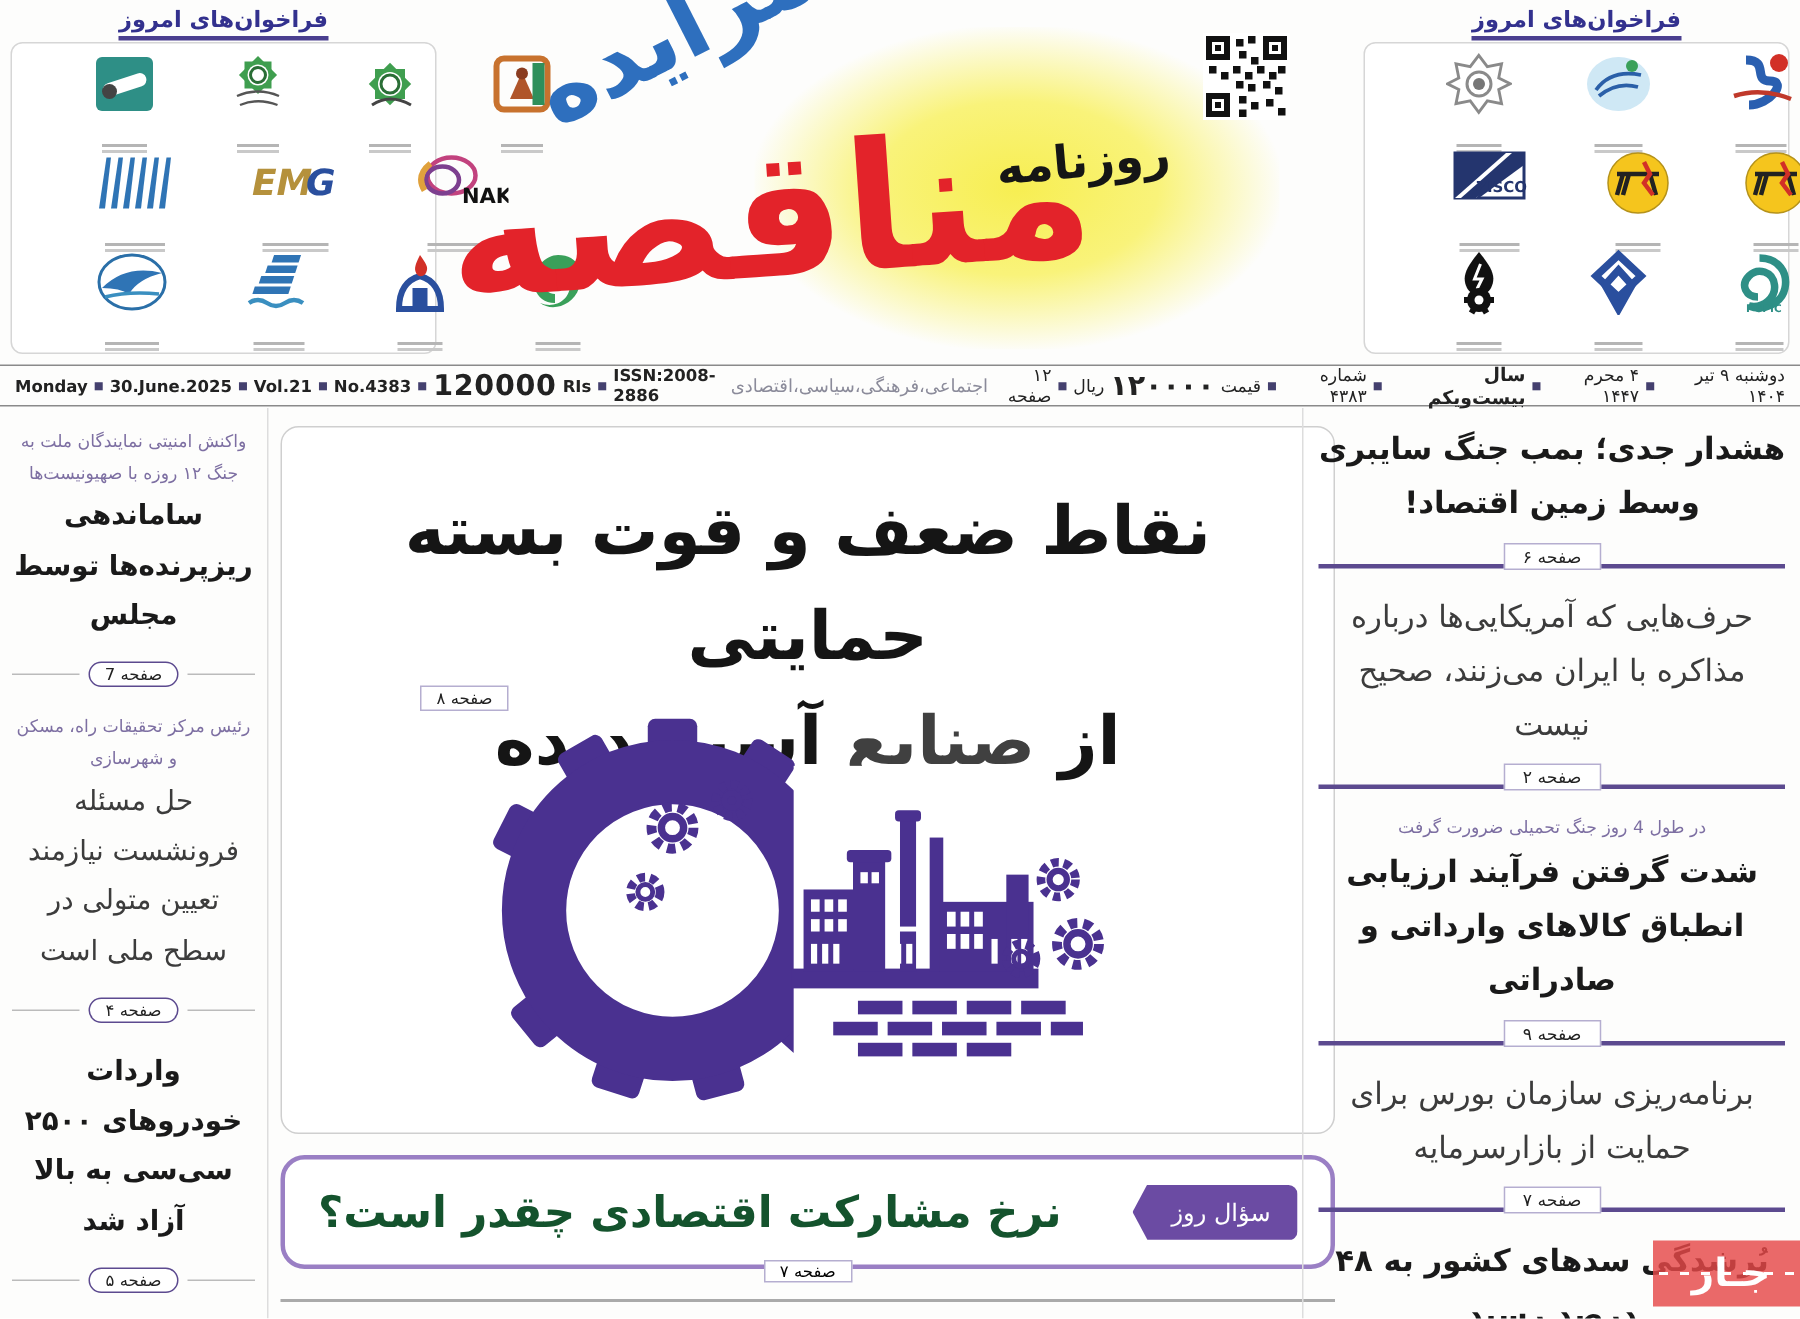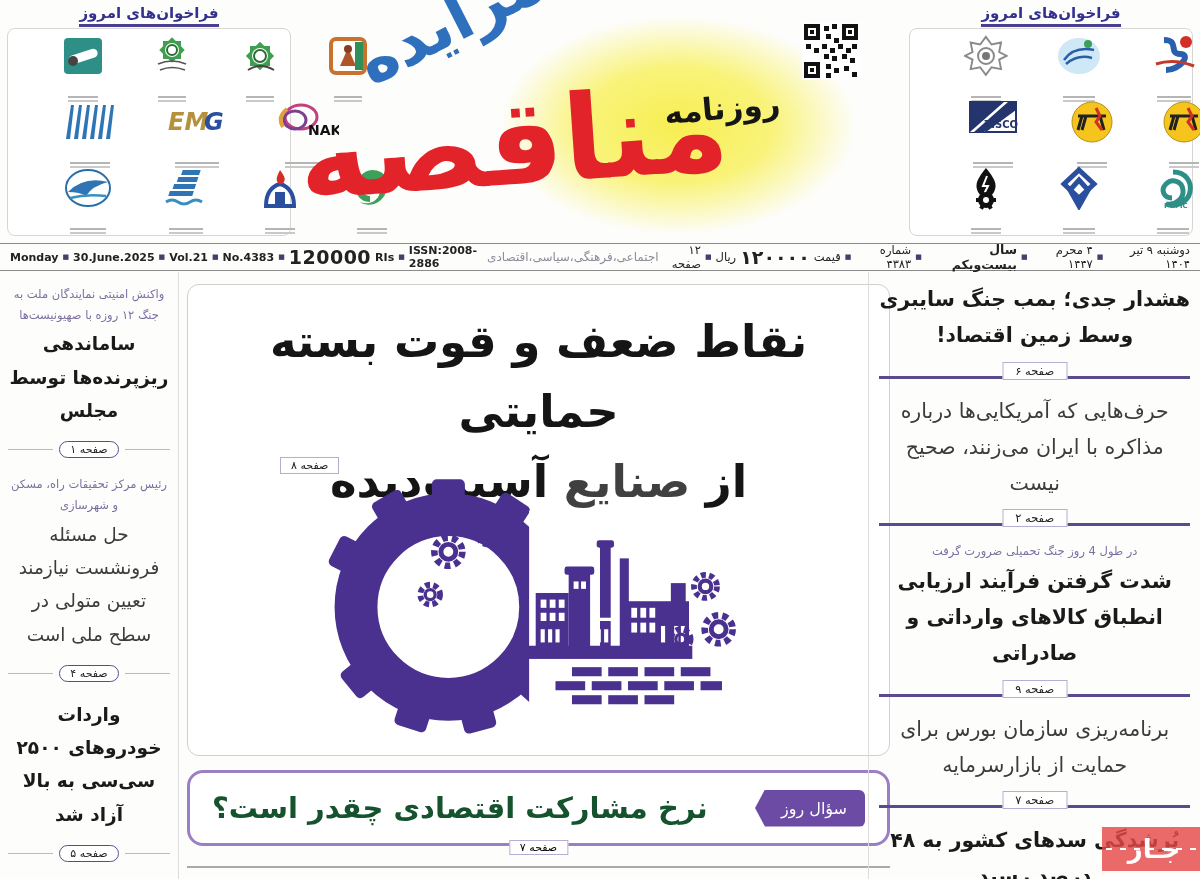--- a/index.html
+++ b/index.html
@@ -67,21 +67,21 @@
 
   
   .sep-l { display:flex; align-items:center; justify-content:center; gap:6px; margin:14px 0 16px; }
   .sep-l::before, .sep-l::after { content:""; flex:1; height:1px; background:#bbb; }
   .sep-l .pbadge { border:1.5px solid #5c4a8f; border-radius:10px; padding:1px 10px;
     font-size:11px; color:#222; background:#fff; white-space:nowrap; }
 
   
   .main-box { position:absolute; left:8px; top:12px; width:703px; height:472px;
     border:1px solid #cfcfcf; border-radius:12px; background:#fff; overflow:hidden; }
-  .main-headline { direction:rtl; text-align:center; margin-top:22px; font-weight:bold;
+  .main-headline { direction:rtl; text-align:center; margin-top:34px; font-weight:bold;
     font-size:45px; line-height:1.55; color:#151515; }
   .main-headline .accent { color:#404040; }
   .page8 { position:absolute; left:92px; top:172px; border:1px solid #b5aed0; background:#fff;
     padding:1px 10px; font-size:11px; direction:rtl; color:#222; }
   .illus { position:absolute; left:50%; transform:translateX(-50%); top:186px; }
 
   
   .qbox { position:absolute; left:8px; top:498px; width:703px; height:76px;
     border:3px solid #9a7fc4; border-radius:16px; background:#fff;
     display:flex; flex-direction:row-reverse; align-items:center; gap:26px; padding:0 22px; }
@@ -442,21 +442,21 @@
     </div>
   </div>
 
   <div class="cols">
 
     <div class="col-left">
       <article class="story">
         <div class="kicker">واکنش امنیتی نمایندگان ملت به جنگ ۱۲ روزه با صهیونیست‌ها</div>
         <h2 class="hl">ساماندهی ریزپرنده‌ها توسط مجلس</h2>
         <div class="sep-l">
-            <span class="pbadge">صفحه ۱</span>
+            <span class="pbadge">صفحه 7</span>
           </div>
       </article>
       <article class="story" style="margin-top:14px;">
         <div class="kicker">رئیس مرکز تحقیقات راه، مسکن و شهرسازی</div>
         <h2 class="hl light">حل مسئله فرونشست نیازمند تعیین متولی در سطح ملی است</h2>
         <div class="sep-l">
             <span class="pbadge">صفحه ۴</span>
           </div>
       </article>
       <article class="story" style="margin-top:8px;">

